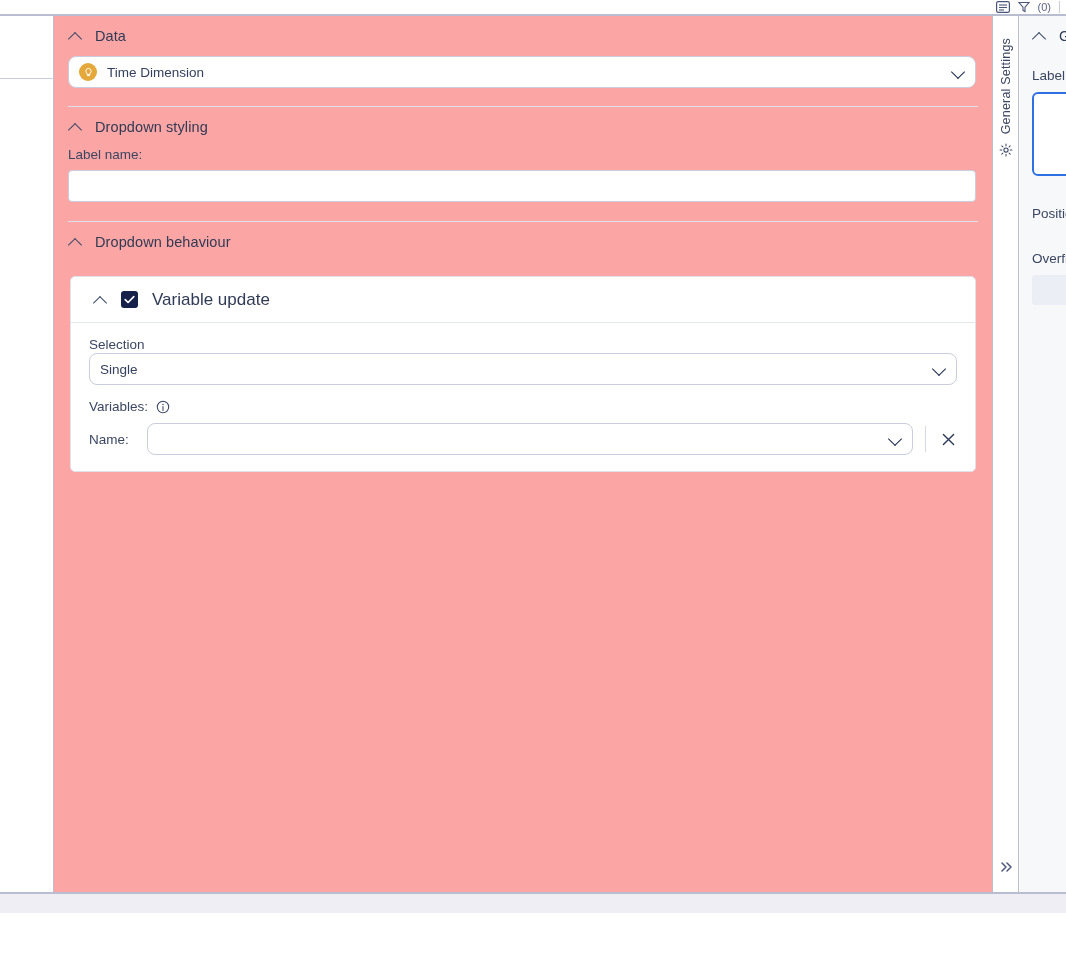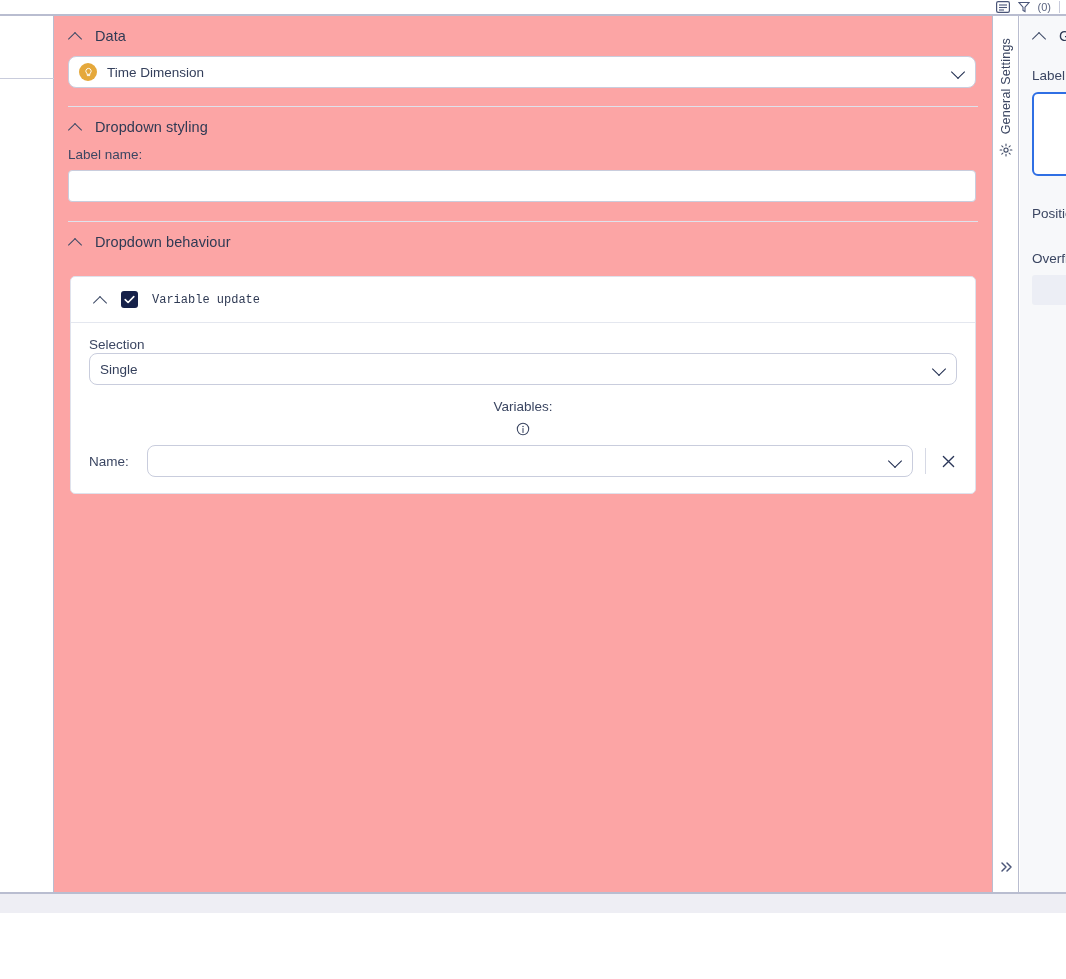--- a/index.html
+++ b/index.html
@@ -124,25 +124,25 @@
   .card-head {
     display:flex; align-items:center; gap:14px;
     height:46px; padding-left:22px;
     border-bottom:1px solid #e4e7ef;
   }
   .checkbox {
     width:17px; height:17px; border-radius:3px;
     background:#16214a; flex:none;
     display:flex; align-items:center; justify-content:center;
   }
-  .card-title { font-size:12px; color:#2f3a54;font-family:Liberation Mono, monospace; }
+  .card-title { font-size:17px; color:#2f3a54; }
   .card-body { padding:14px 18px 16px 18px; }
 
   .sub-label { font-size:13.5px; color:#3b4662; margin-bottom:1px; }
-  .var-meta { display:flex; align-items:center; gap:8px; margin:14px 0 9px 0;flex-direction:column; }
+  .var-meta { display:flex; align-items:center; gap:8px; margin:14px 0 9px 0; }
 
   .name-row { display:flex; align-items:center; gap:0; }
   .name-row .nm-label {
     font-size:13.5px; color:#3b4662; width:58px; flex:none;
   }
   .name-row .nm-select { flex:1; }
   .vert-sep { width:1px; height:26px; background:#d6d9e5; margin:0 14px 0 12px; }
   .x-btn {
     background:none; border:none; cursor:pointer; padding:0;
     color:#2a3658; display:flex; align-items:center; justify-content:center;

